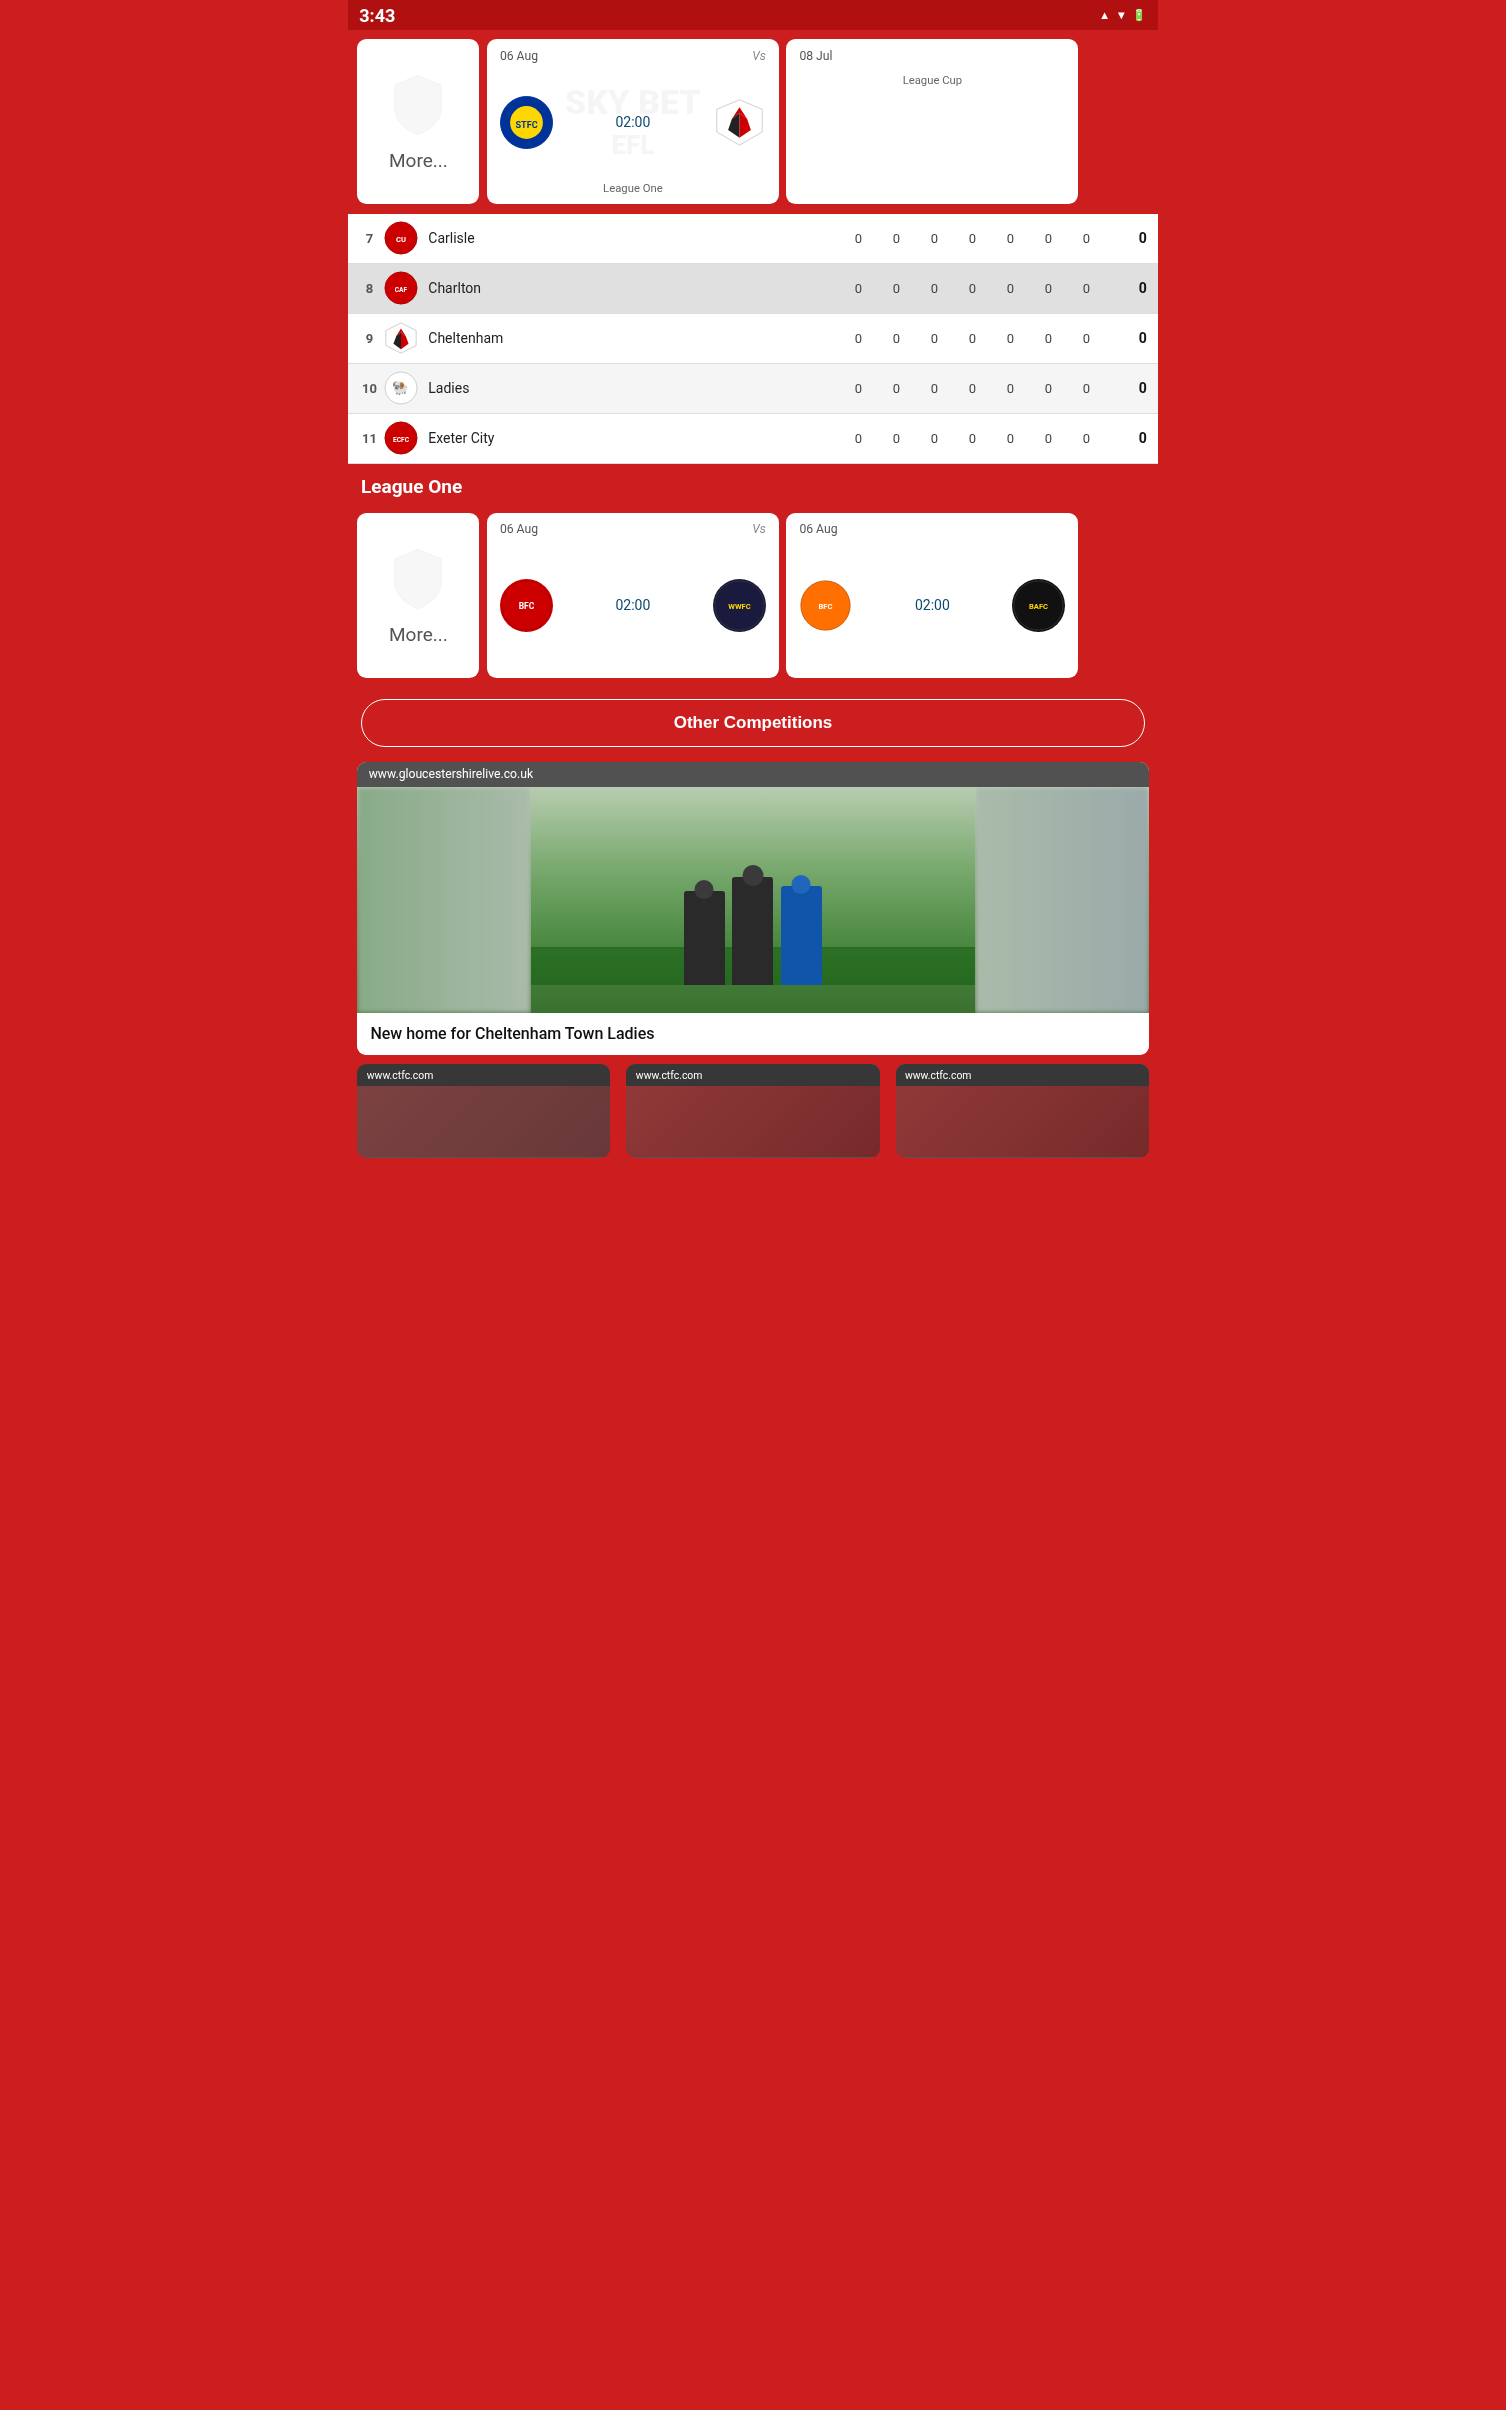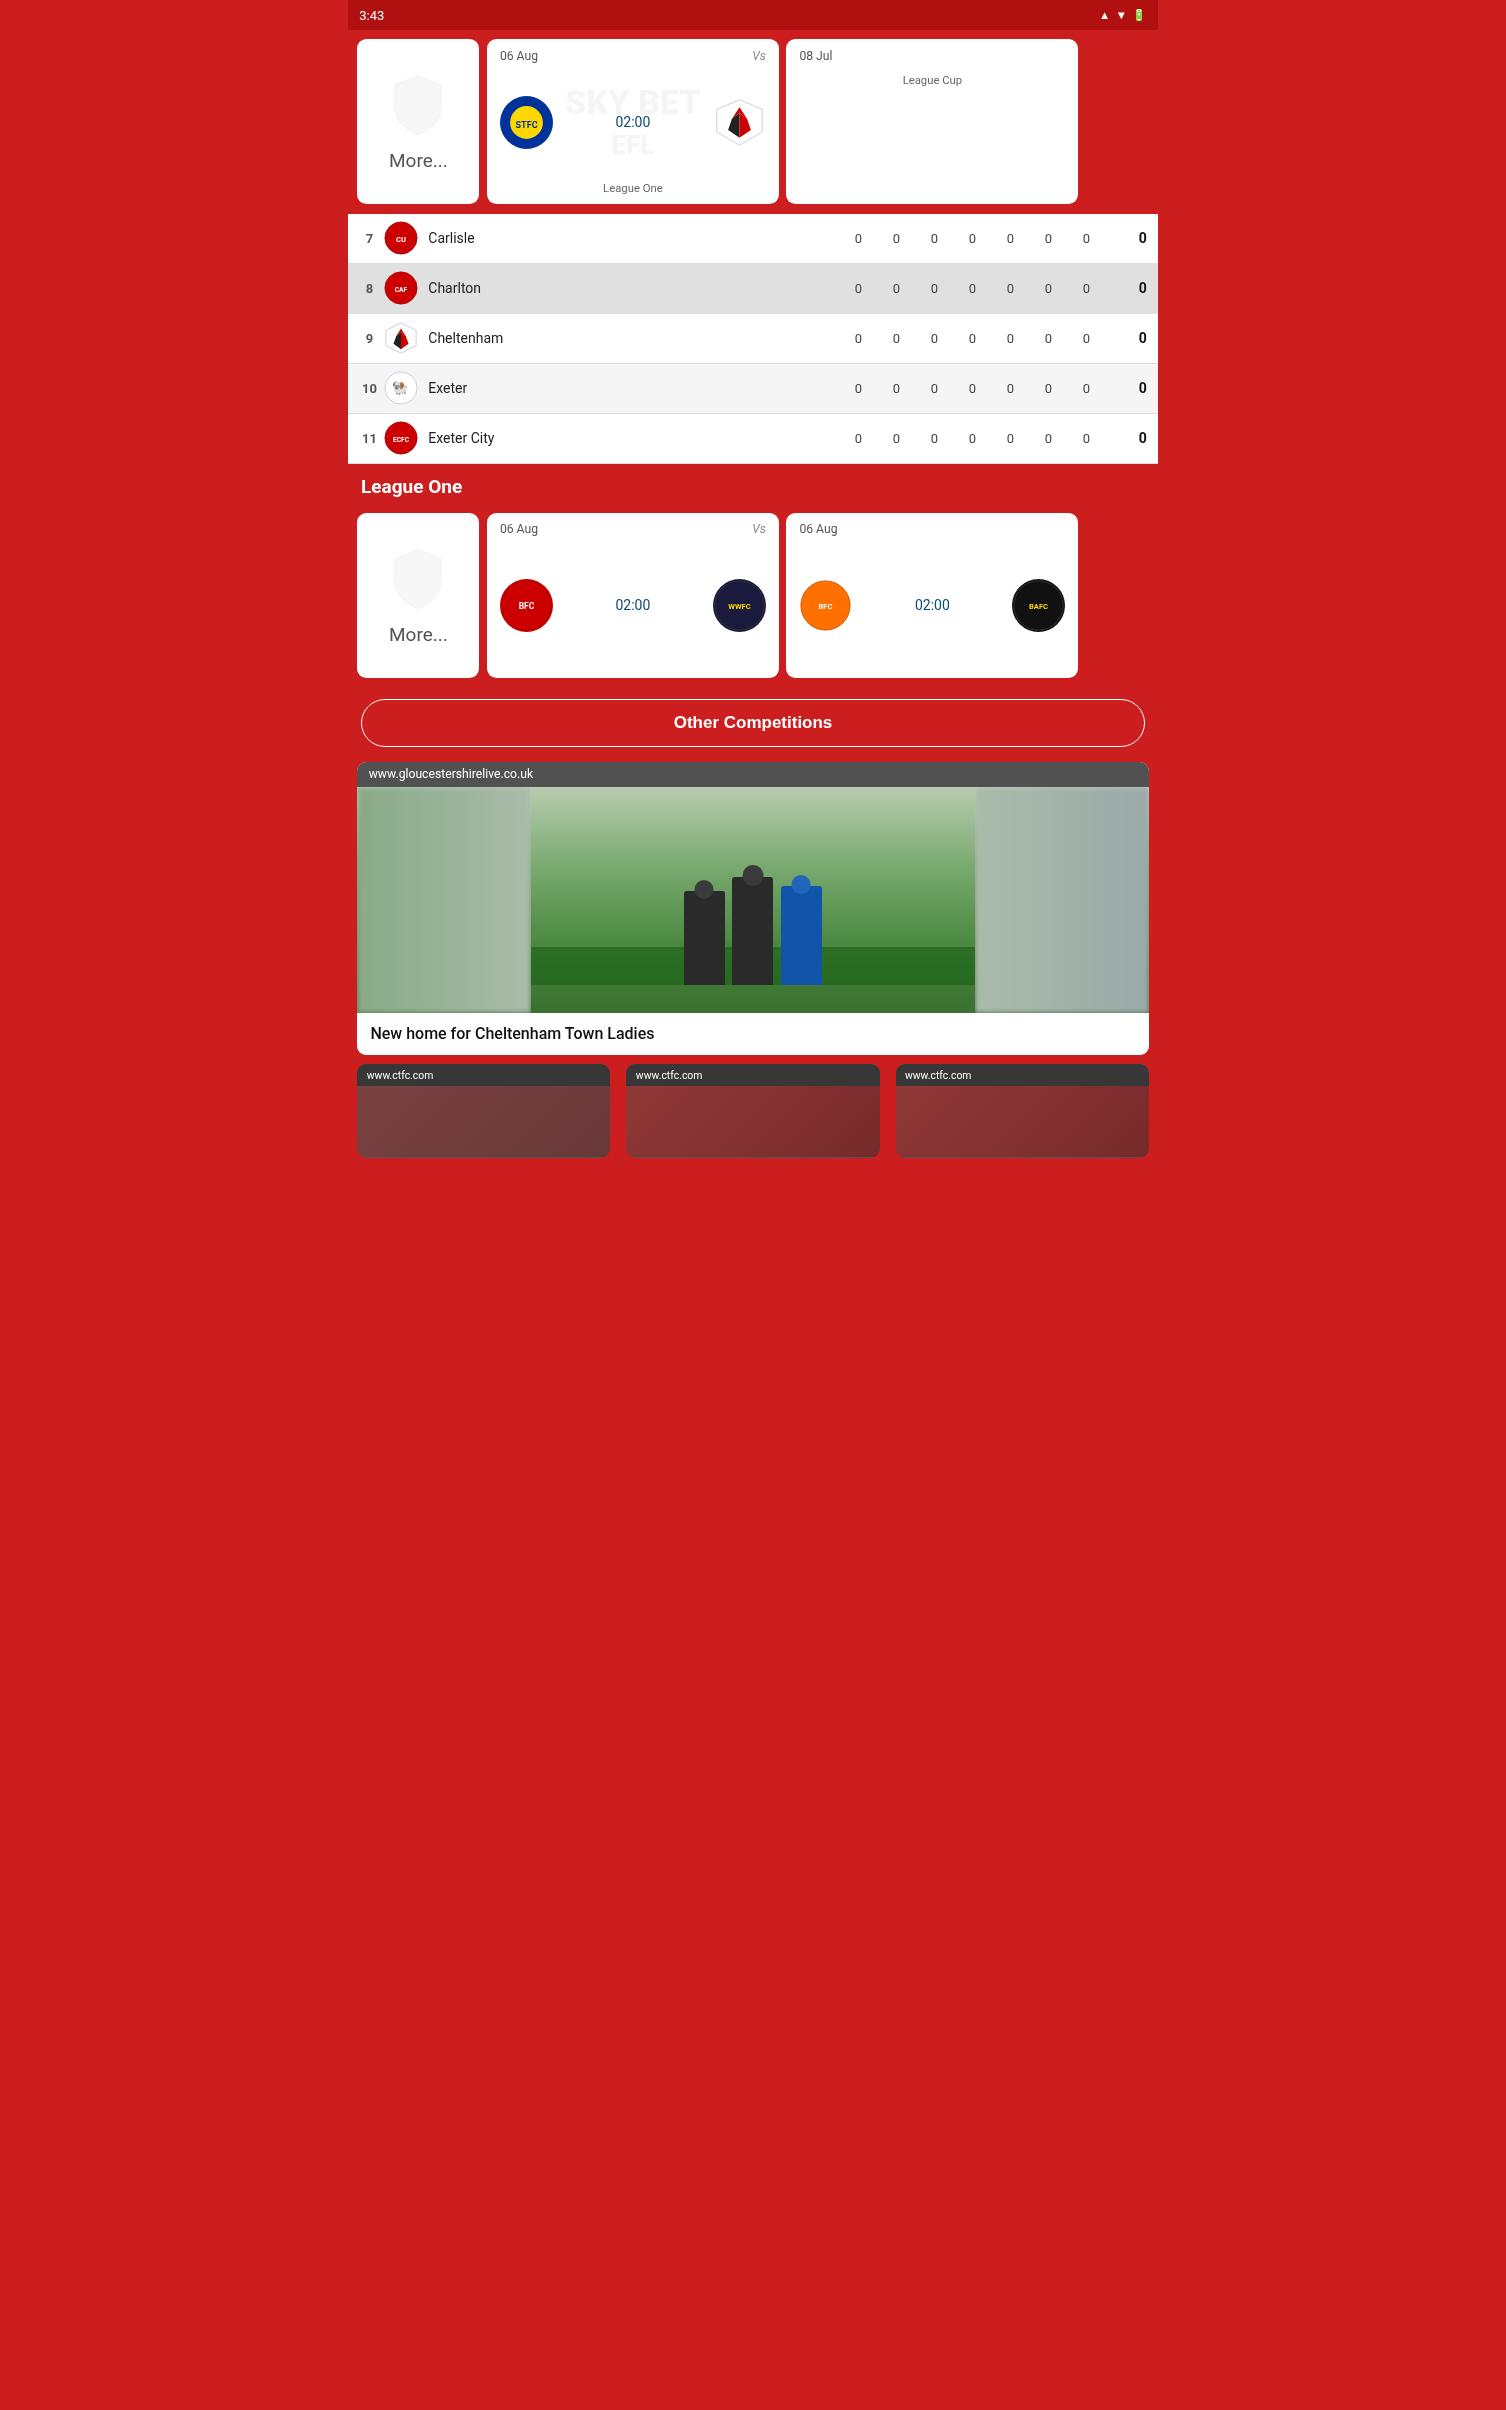--- a/index.html
+++ b/index.html
@@ -19,21 +19,21 @@
       background: #b01010;
       color: white;
       display: flex;
       justify-content: space-between;
       align-items: center;
       padding: 3.8px 11.3px;
       font-size: 12.2px;
       font-weight: bold;
       height: 30px;
     }
-    .status-bar-left { font-size: 13px; font-weight: normal; }
+    .status-bar-left { font-size: 18px; font-weight: bold; }
     .status-bar-right { display: flex; gap: 5.6px; align-items: center; font-size: 11.3px; }
 
     
     .match-cards-section {
       background: #cc1e1e;
       padding: 9.4px 9.4px;
       display: flex;
       gap: 7.5px;
       overflow-x: auto;
     }
@@ -395,21 +395,21 @@
 
   <div class="table-row">
     <span class="table-pos">10</span>
     <div class="table-logo">
       <svg viewBox="0 0 36 36" width="34" height="34" style="font-size:14px">
           <circle cx="18" cy="18" r="17" fill="white" stroke="#ccc" stroke-width="1"></circle>
 
       <text x="18" y="22" text-anchor="middle" font-size="14" fill="#222">🐏</text>
         </svg>
     </div>
-    <span class="table-name">Exeter</span>
+    <span class="table-name">Ladies</span>
     <span class="table-stat">0</span>
     <span class="table-stat">0</span>
     <span class="table-stat">0</span>
     <span class="table-stat">0</span>
     <span class="table-stat">0</span>
     <span class="table-stat">0</span>
     <span class="table-stat">0</span>
     <span class="table-stat-bold">0</span>
   </div>
 

